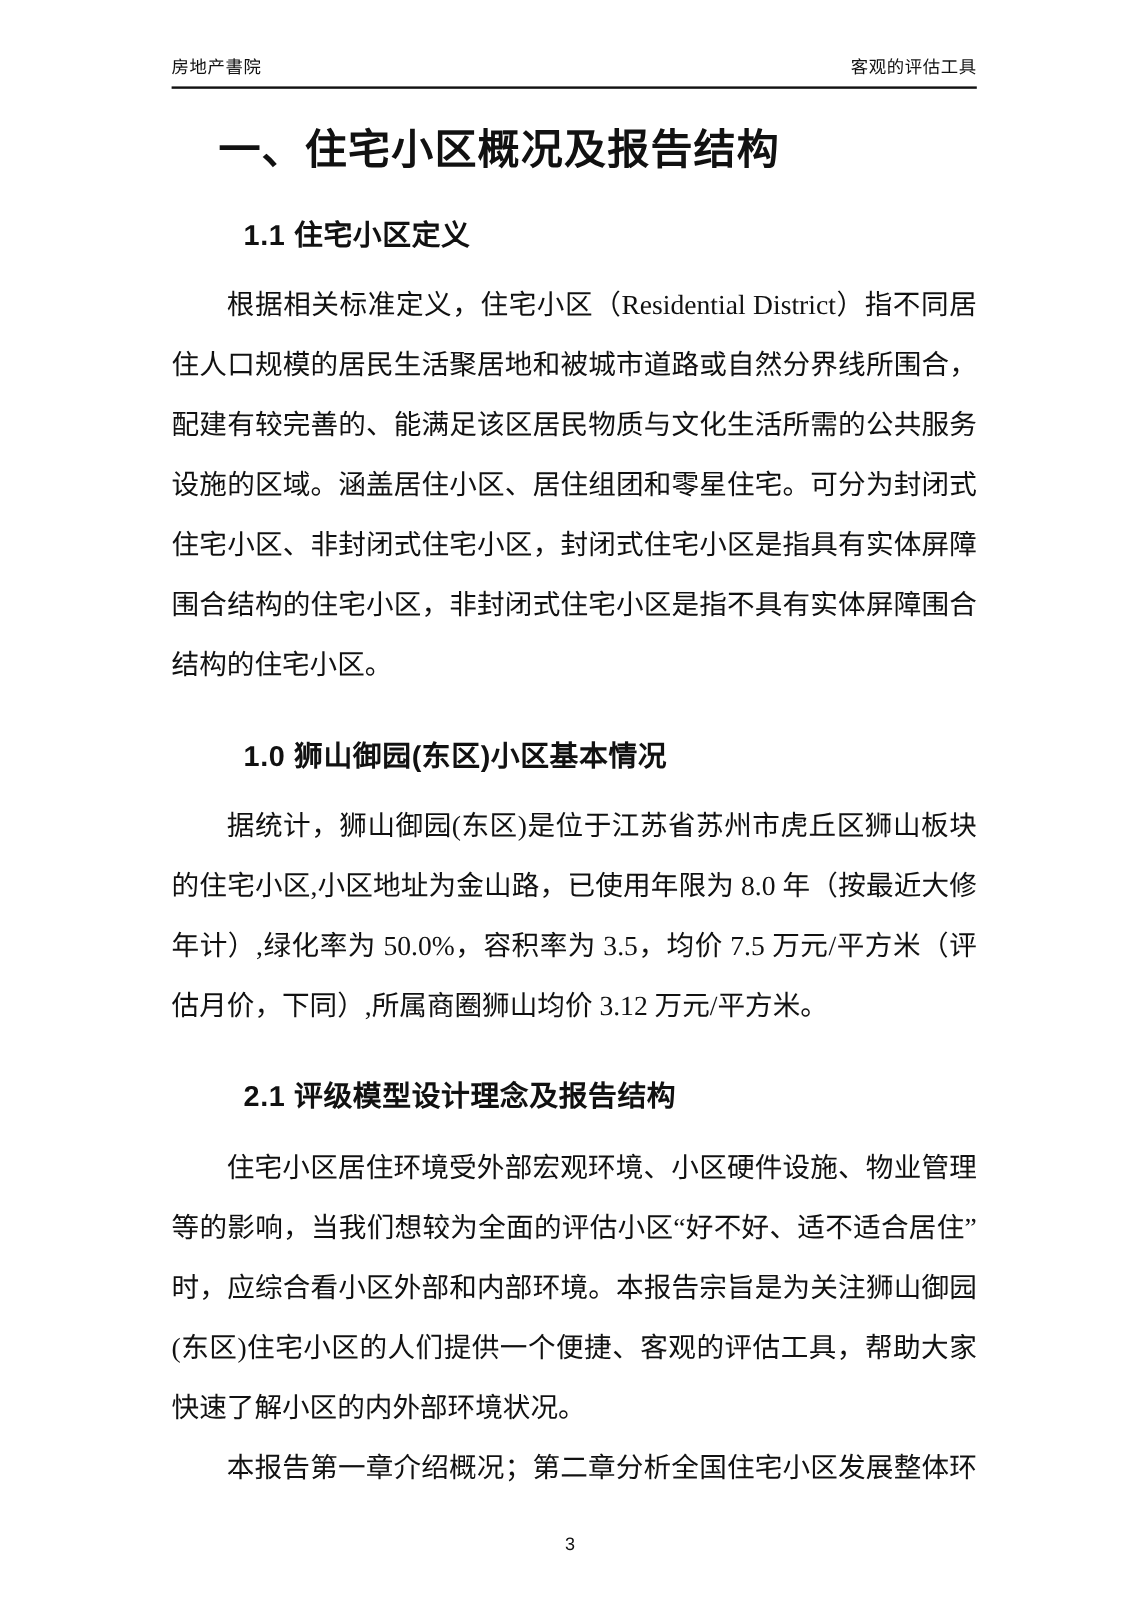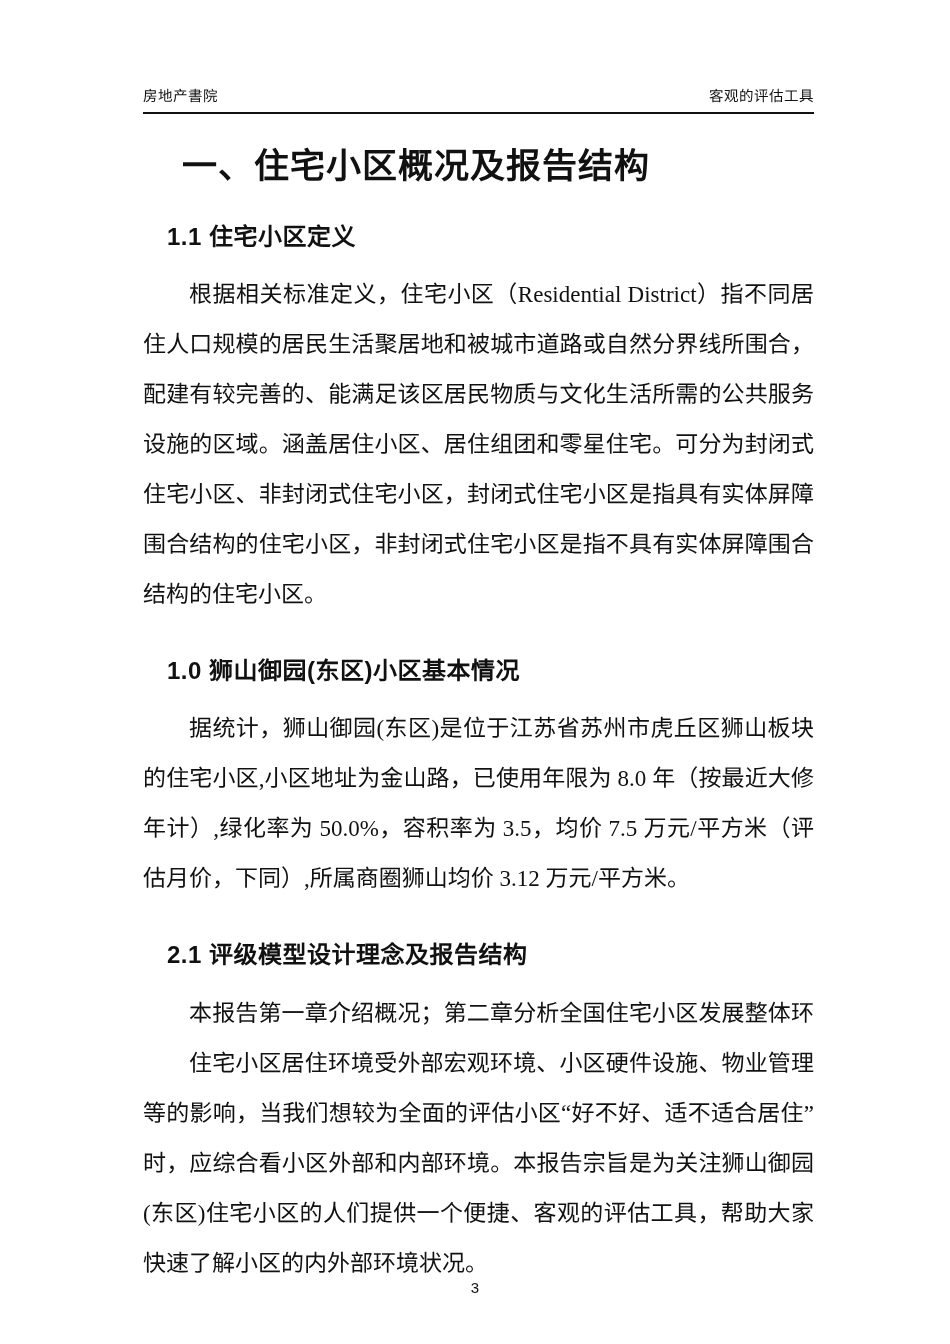--- a/index.html
+++ b/index.html
@@ -13,21 +13,21 @@
   }
   .page {
     position: absolute; inset: 0;
     background: #ffffff;
   }
   .content {
     margin: 0 136px 0 143px; 
   }
   
   .header {
-    padding-top: 84px;
+    padding-top: 44px;
     text-align: center;
   }
   .header-row {
     display: flex;
     justify-content: space-between;
     align-items: flex-end;
     font-family: "Liberation Sans", "DejaVu Sans", sans-serif;
     font-size: 14.5px;
     letter-spacing: 0.5px;
     padding-bottom: 7px;
@@ -36,21 +36,21 @@
   
   .chapter-title {
     margin: 33px 0 0 39px;
     font-family: "Liberation Sans", "DejaVu Sans", sans-serif;
     font-weight: bold;
     font-size: 35px;
     line-height: 1.1;
     letter-spacing: 1px;
   }
   .section-heading {
-    margin: 38px 0 0 24px;
+    margin: 38px 0 0 60px;
     font-family: "Liberation Sans", "DejaVu Sans", sans-serif;
     font-weight: bold;
     font-size: 24px;
     line-height: 1.1;
     letter-spacing: 0.5px;
   }
   
   .para {
     margin: 20px 0 0 0;
     font-size: 23px;
@@ -87,21 +87,21 @@
 
     <h1 class="chapter-title">一、住宅小区概况及报告结构</h1>
 
     <h2 class="section-heading">1.1 住宅小区定义</h2>
     <p class="para">根据相关标准定义，住宅小区（Residential District）指不同居住人口规模的居民生活聚居地和被城市道路或自然分界线所围合，配建有较完善的、能满足该区居民物质与文化生活所需的公共服务设施的区域。涵盖居住小区、居住组团和零星住宅。可分为封闭式住宅小区、非封闭式住宅小区，封闭式住宅小区是指具有实体屏障围合结构的住宅小区，非封闭式住宅小区是指不具有实体屏障围合结构的住宅小区。</p>
 
     <h2 class="section-heading">1.0 狮山御园(东区)小区基本情况</h2>
     <p class="para">据统计，狮山御园(东区)是位于江苏省苏州市虎丘区狮山板块的住宅小区,小区地址为金山路，已使用年限为 8.0 年（按最近大修年计）,绿化率为 50.0%，容积率为 3.5，均价 7.5 万元/平方米（评估月价，下同）,所属商圈狮山均价 3.12 万元/平方米。</p>
 
     <h2 class="section-heading">2.1 评级模型设计理念及报告结构</h2>
+    <p class="para">住宅小区居住环境受外部宏观环境、小区硬件设施、物业管理等的影响，当我们想较为全面的评估小区“好不好、适不适合居住”时，应综合看小区外部和内部环境。本报告宗旨是为关注狮山御园(东区)住宅小区的人们提供一个便捷、客观的评估工具，帮助大家快速了解小区的内外部环境状况。</p>
     <p class="para cutoff">本报告第一章介绍概况；第二章分析全国住宅小区发展整体环</p>
-    <p class="para">住宅小区居住环境受外部宏观环境、小区硬件设施、物业管理等的影响，当我们想较为全面的评估小区“好不好、适不适合居住”时，应综合看小区外部和内部环境。本报告宗旨是为关注狮山御园(东区)住宅小区的人们提供一个便捷、客观的评估工具，帮助大家快速了解小区的内外部环境状况。</p>
 
   </div>
 
   <div class="footer">
     <span>3</span>
   </div>
 </div>
 
 </body></html>

